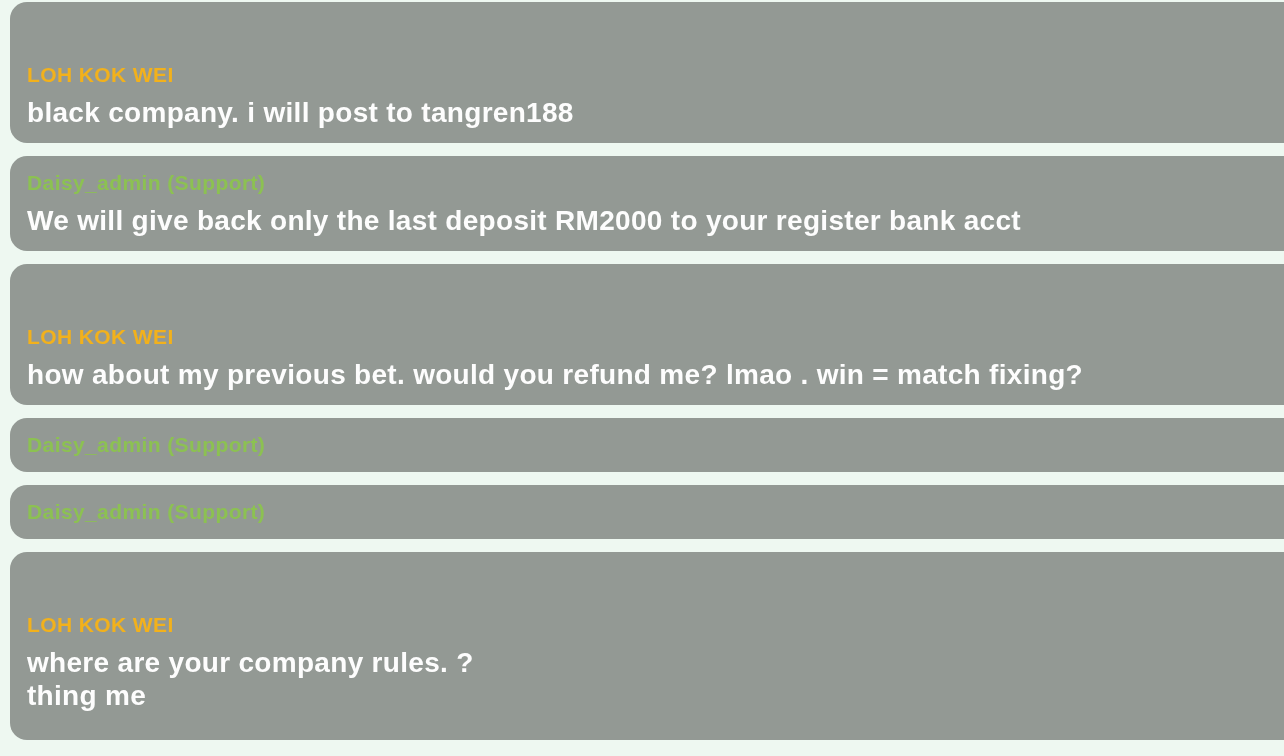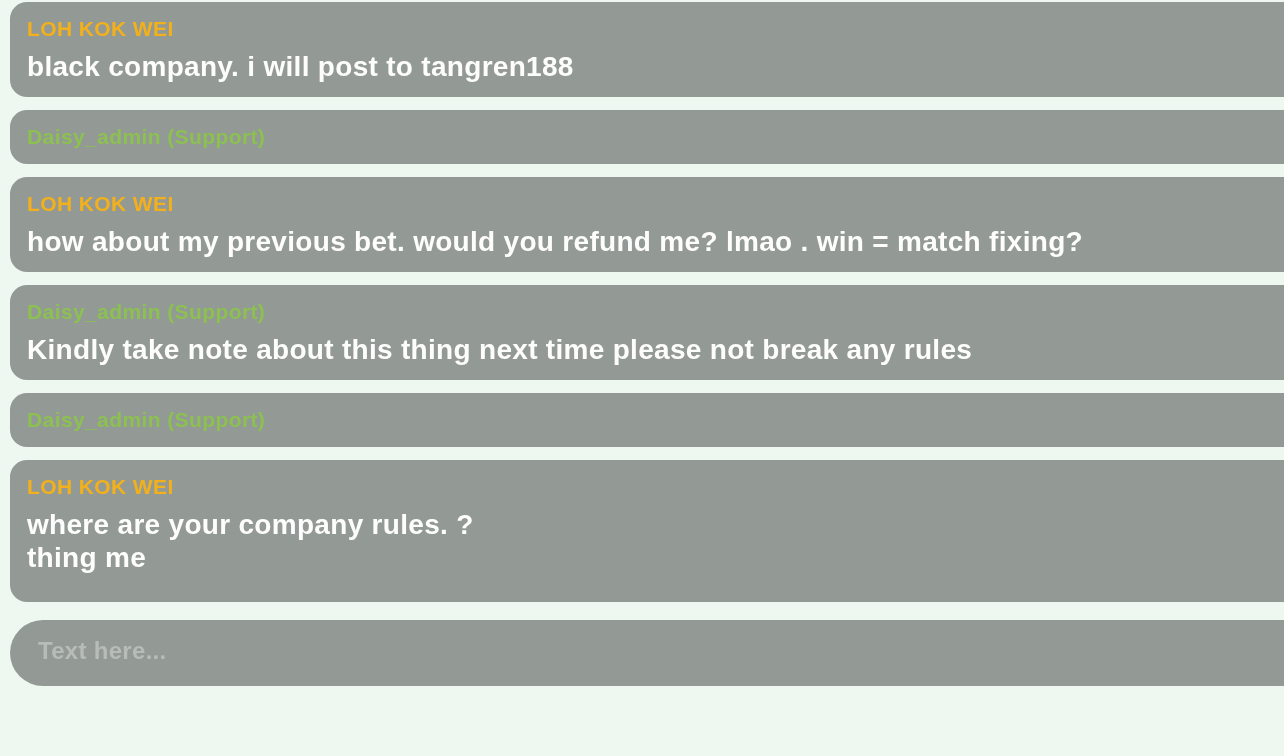--- a/index.html
+++ b/index.html
@@ -31,21 +31,21 @@
     padding: 14px 20px 14px 17px;
     margin-bottom: 13px;
   }
   .bubble.tall { padding-bottom: 28px; }
   .author {
     font-size: 21px;
     line-height: 26px;
     font-weight: 700;
     letter-spacing: 0.4px;
   }
-  .bubble.user .author { color: var(--username-user); }
+  .bubble.user .author { color: var(--username-user); margin-top: 46px; }
   .bubble.admin .author { color: var(--username-admin); }
   .text {
     margin-top: 8px;
     color: var(--message-text);
     font-size: 28px;
     line-height: 33px;
     font-weight: 700;
     letter-spacing: 0.3px;
     white-space: pre-line;
   }
@@ -79,30 +79,30 @@
 
 <div class="chat">
 
   <div class="bubble user">
     <div class="author">LOH KOK WEI</div>
     <div class="text">black company. i will post to tangren188</div>
   </div>
 
   <div class="bubble admin">
     <div class="author">Daisy_admin (Support)</div>
+    <div class="text">We will give back only the last deposit RM2000 to your register bank acct</div>
   </div>
 
   <div class="bubble user">
     <div class="author">LOH KOK WEI</div>
     <div class="text">how about my previous bet. would you refund me? lmao . win = match fixing?</div>
   </div>
 
   <div class="bubble admin">
     <div class="author">Daisy_admin (Support)</div>
-    <div class="text">Kindly take note about this thing next time please not break any rules</div>
   </div>
 
   <div class="bubble admin">
     <div class="author">Daisy_admin (Support)</div>
   </div>
 
   <div class="bubble user tall">
     <div class="author">LOH KOK WEI</div>
     <div class="text">where are your company rules. ?
 thing me</div>

